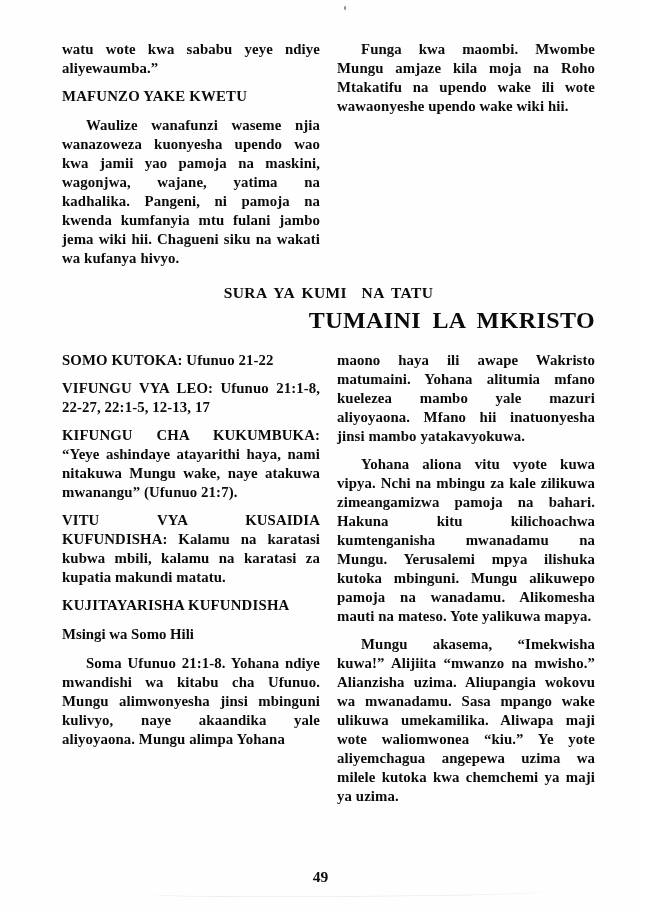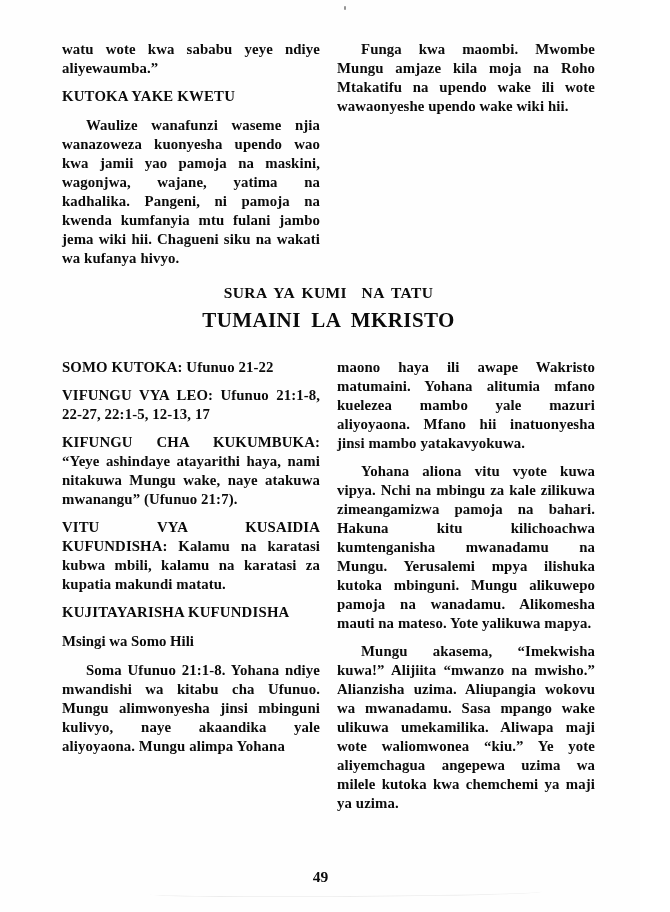--- a/index.html
+++ b/index.html
@@ -43,35 +43,36 @@
     line-height: 19px;
     letter-spacing: 0.2px;
   }
   .sub-heading {
     margin: 3px 0 10px 0;
     font-size: 14.8px;
     line-height: 19px;
   }
   .chapter {
     text-align: center;
-    margin: 5px 0 25px 0;
+    margin: 5px 0 18px 0;
   }
   .chapter-kicker {
     font-size: 15.5px;
     line-height: 21px;
     letter-spacing: 0.4px;
     word-spacing: 3px;
     white-space: pre-wrap;
   }
   .chapter-title {
     margin: 4px 0 0 0;
-    font-size: 21px;
+    font-size: 24px;
     line-height: 26px;
     letter-spacing: 0.4px;
     word-spacing: 5px;
+    text-align: right;
   }
   .page-number {
     position: absolute;
     bottom: 26px;
     left: 46px;
     right: 45px;
     text-align: center;
     font-size: 15.5px;
     line-height: 19px;
   }
@@ -99,21 +100,21 @@
 </head>
 <body>
 
 <div class="page">
 
   <div class="scan-dot"></div>
 
   <section class="two-col">
     <div class="col">
       <p class="para">watu wote kwa sababu yeye ndiye aliyewaumba.”</p>
-      <h3 class="col-heading">KUTOKA YAKE KWETU</h3>
+      <h3 class="col-heading">MAFUNZO YAKE KWETU</h3>
       <p class="para indent">Waulize wanafunzi waseme njia wanazoweza kuonyesha upendo wao kwa jamii yao pamoja na maskini, wagonjwa, wajane, yatima na kadhalika. Pangeni, ni pamoja na kwenda kumfanyia mtu fulani jambo jema wiki hii. Chagueni siku na wakati wa kufanya hivyo.</p>
     </div>
     <div class="col">
       <p class="para indent">Funga kwa maombi. Mwombe Mungu amjaze kila moja na Roho Mtakatifu na upendo wake ili wote wawaonyeshe upendo wake wiki hii.</p>
     </div>
   </section>
 
   <header class="chapter">
     <div class="chapter-kicker">SURA YA KUMI  NA TATU</div>
     <h1 class="chapter-title">TUMAINI LA MKRISTO</h1>

